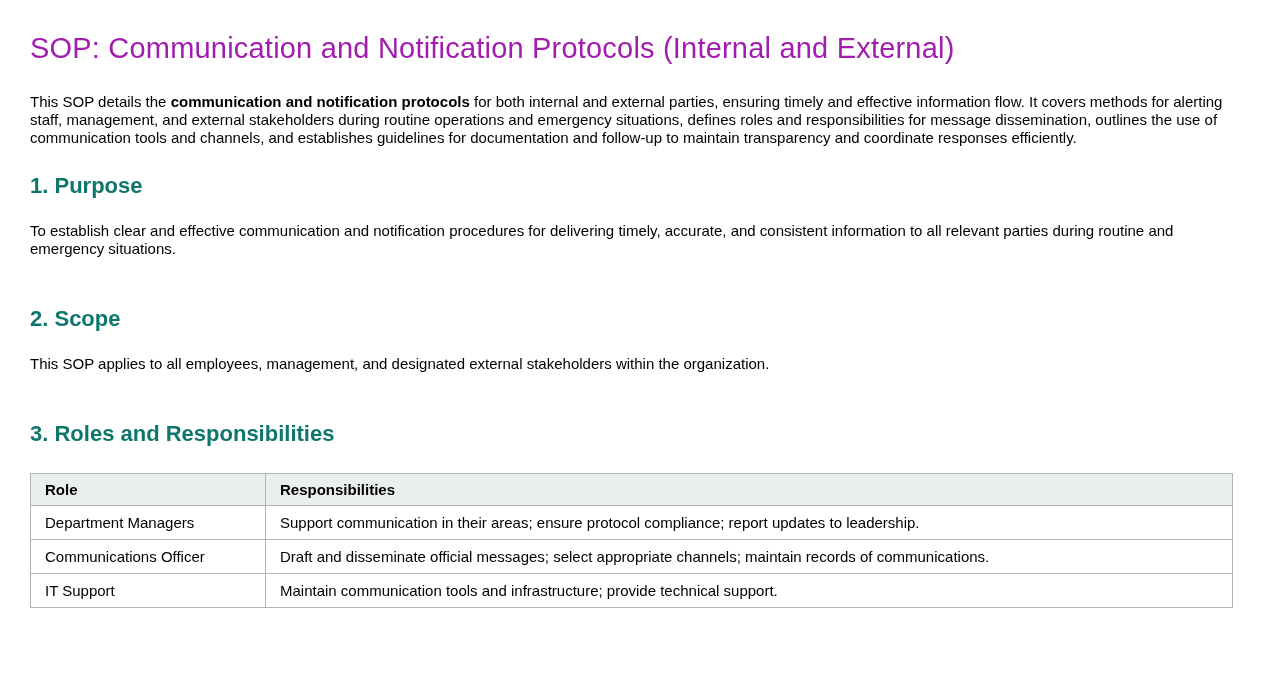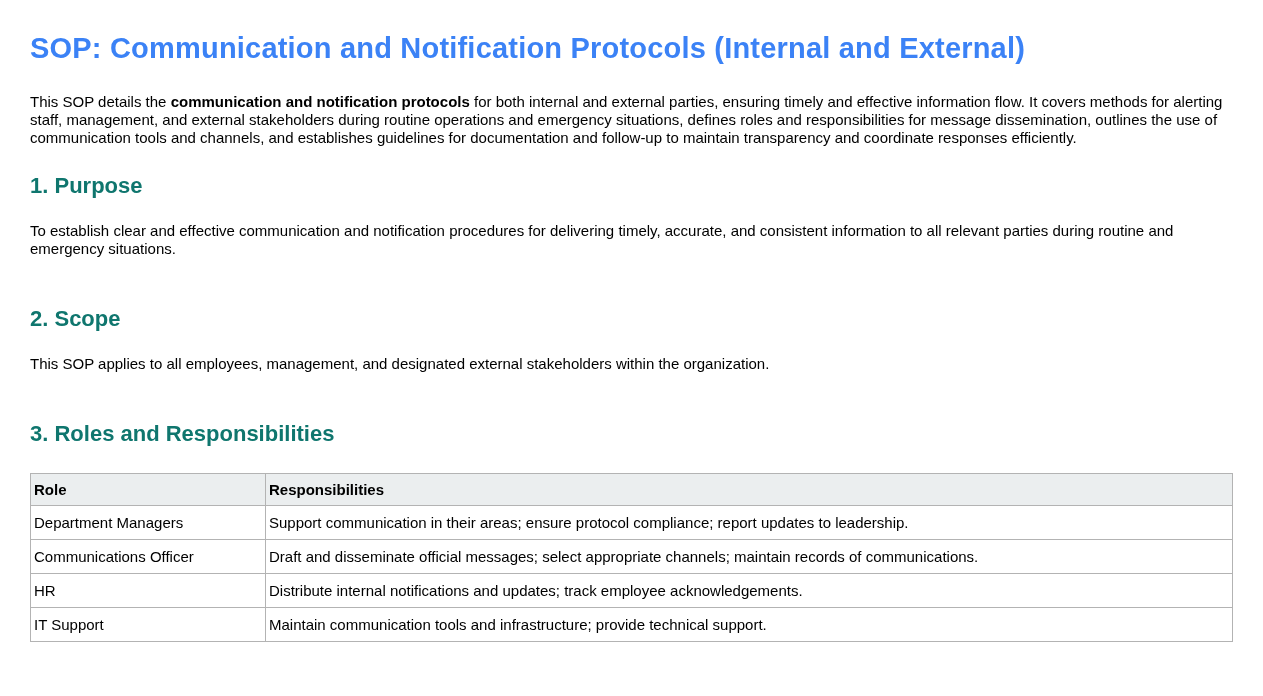--- a/index.html
+++ b/index.html
@@ -9,22 +9,22 @@
     height: 696px;
     overflow: hidden;
     font-family: "Liberation Sans", "DejaVu Sans", sans-serif;
     color: #000000;
   }
   .doc {
     padding: 30px 30px 0 30px;
   }
   h1 {
     font-size: 29px;
-    font-weight: bold;
-    color: #3b82f6;
+    font-weight: normal;
+    color: #a21caf;
     margin: 2px 0 28px 0;
     letter-spacing: 0.2px;
   }
   h2 {
     font-size: 22px;
     font-weight: bold;
     color: #0f766e;
     margin: 48px 0 23px 0;
   }
   h2.first { margin-top: 26px; }
@@ -34,21 +34,21 @@
     margin: 0 0 16px 0;
   }
   table {
     width: 100%;
     border-collapse: collapse;
     font-size: 15px;
     margin-top: 26px;
   }
   th, td {
     border: 1px solid #b3b3b3;
-    padding: 7px 3px;
+    padding: 7px 14px;
     text-align: left;
     vertical-align: middle;
     height: 34px;
   }
   th {
     background: #ebeeef;
     font-weight: bold;
     height: 32px;
   }
   col.role-col { width: 235px; }
@@ -84,23 +84,19 @@
     <tbody>
       <tr>
         <td>Department Managers</td>
         <td>Support communication in their areas; ensure protocol compliance; report updates to leadership.</td>
       </tr>
       <tr>
         <td>Communications Officer</td>
         <td>Draft and disseminate official messages; select appropriate channels; maintain records of communications.</td>
       </tr>
       <tr>
-        <td>HR</td>
-        <td>Distribute internal notifications and updates; track employee acknowledgements.</td>
-      </tr>
-      <tr>
         <td>IT Support</td>
         <td>Maintain communication tools and infrastructure; provide technical support.</td>
       </tr>
     </tbody>
   </table>
 
 </div>
 
 </body></html>

